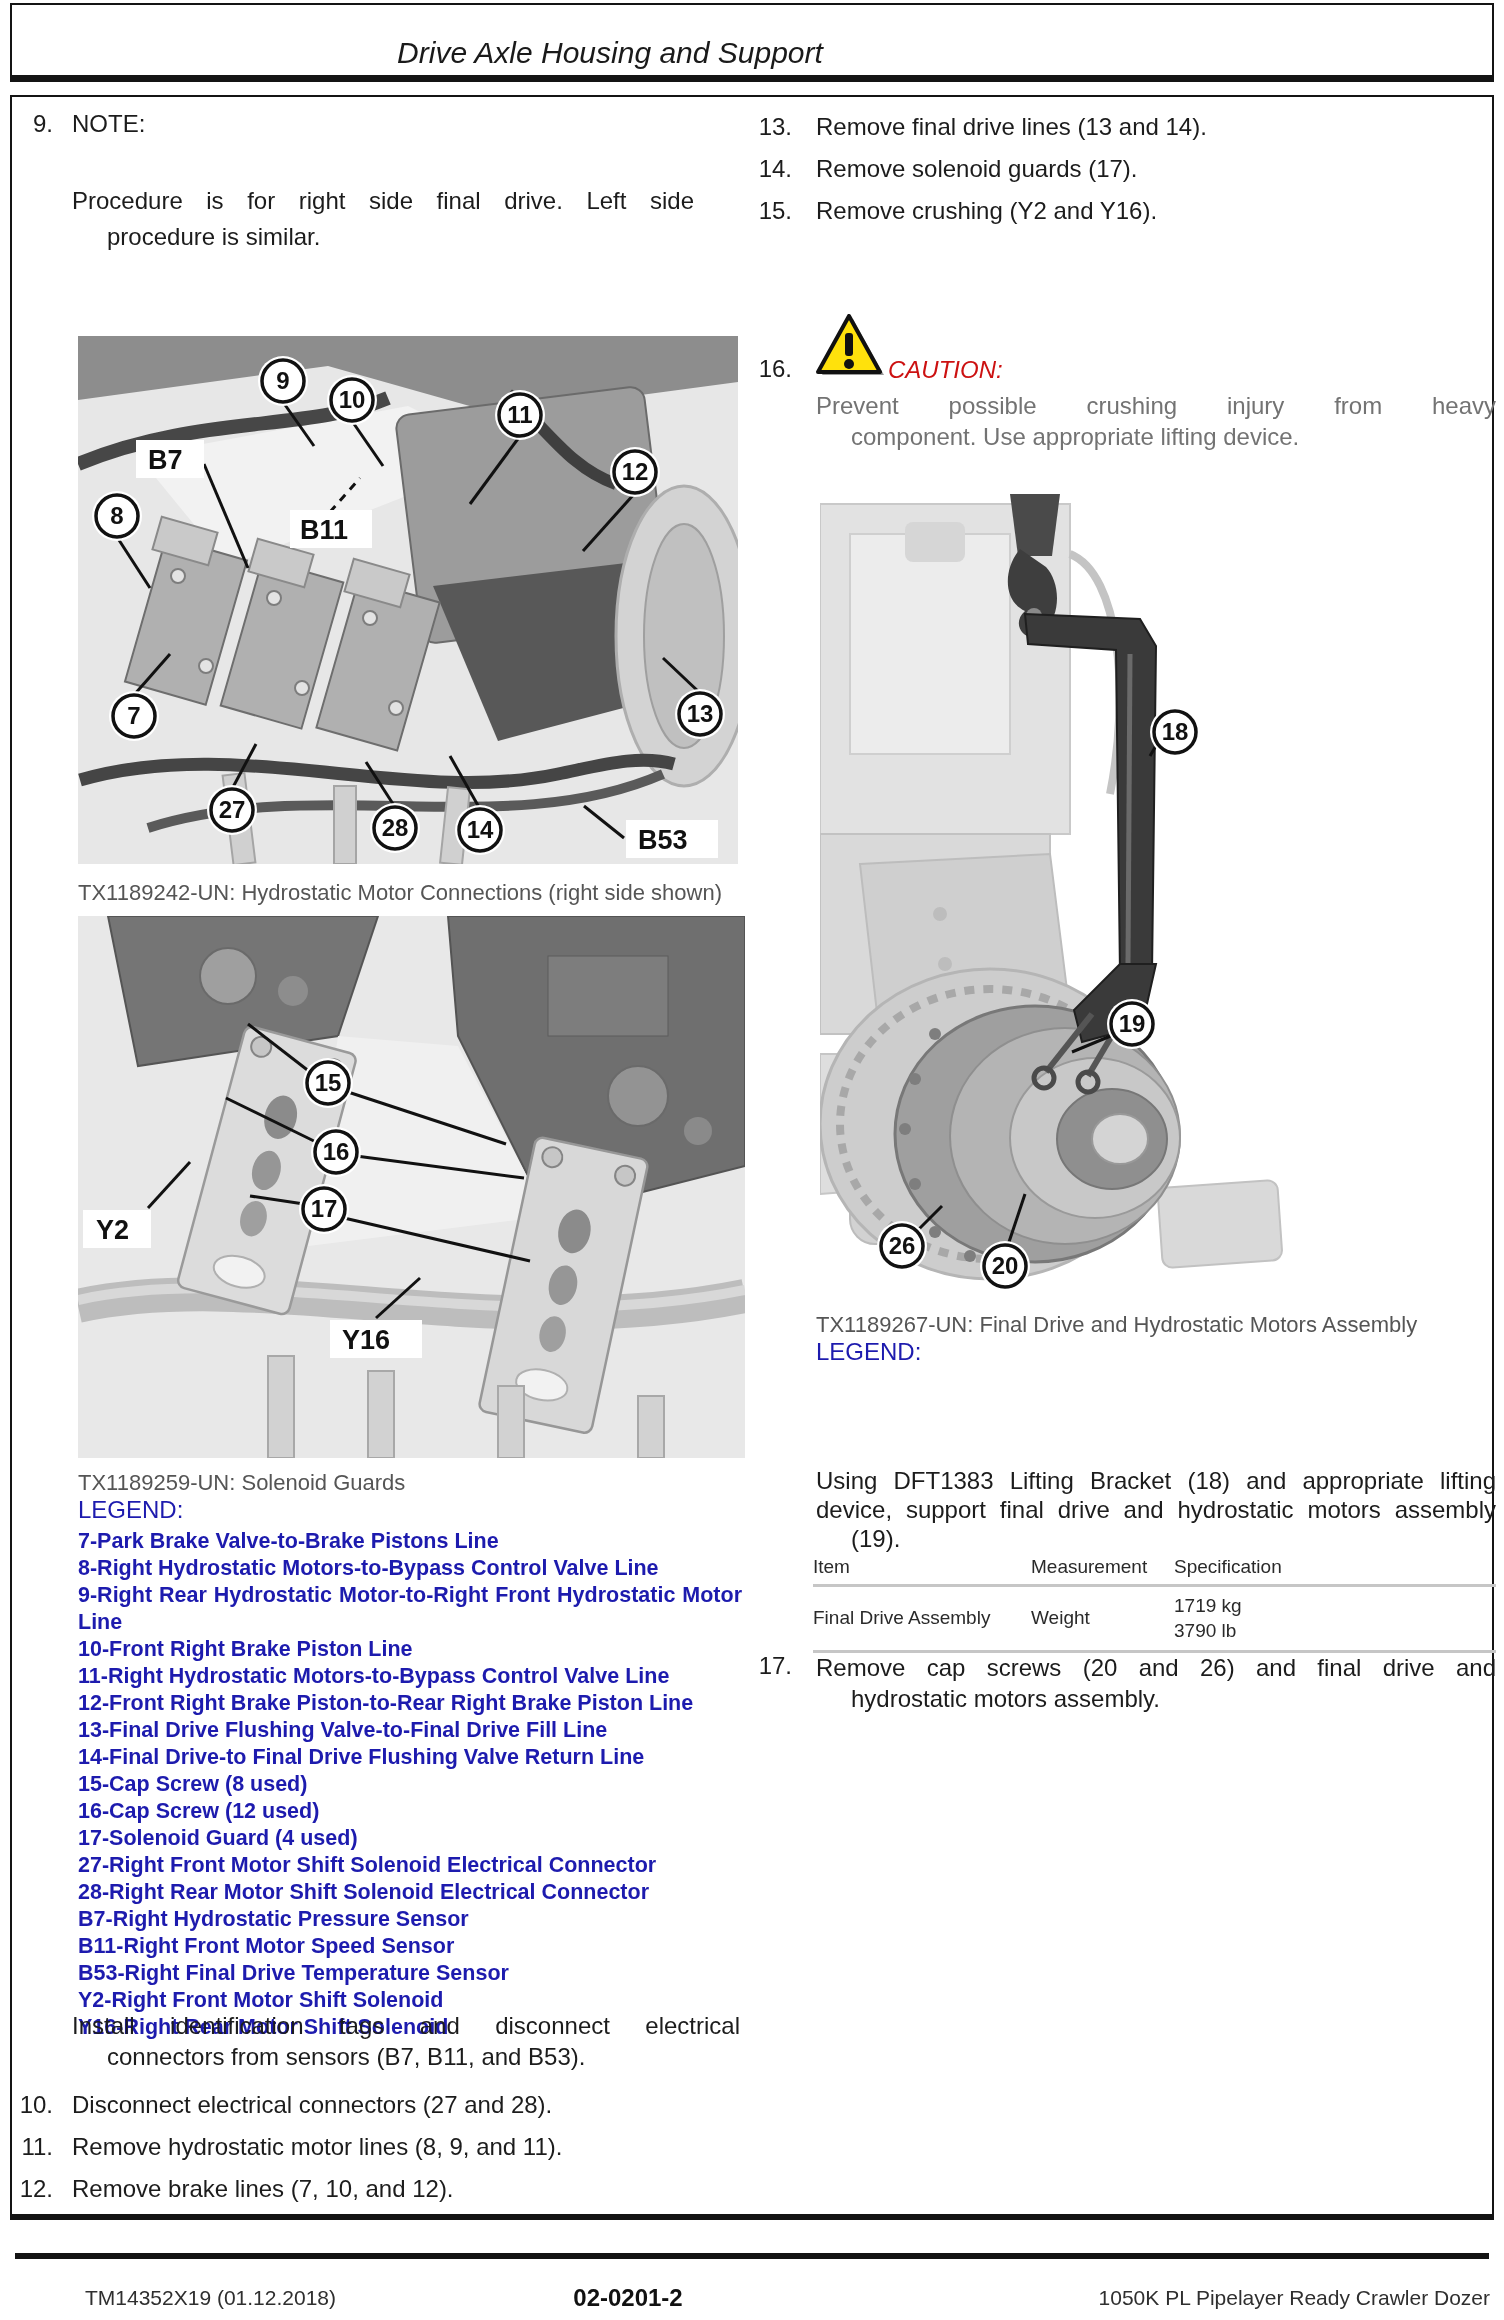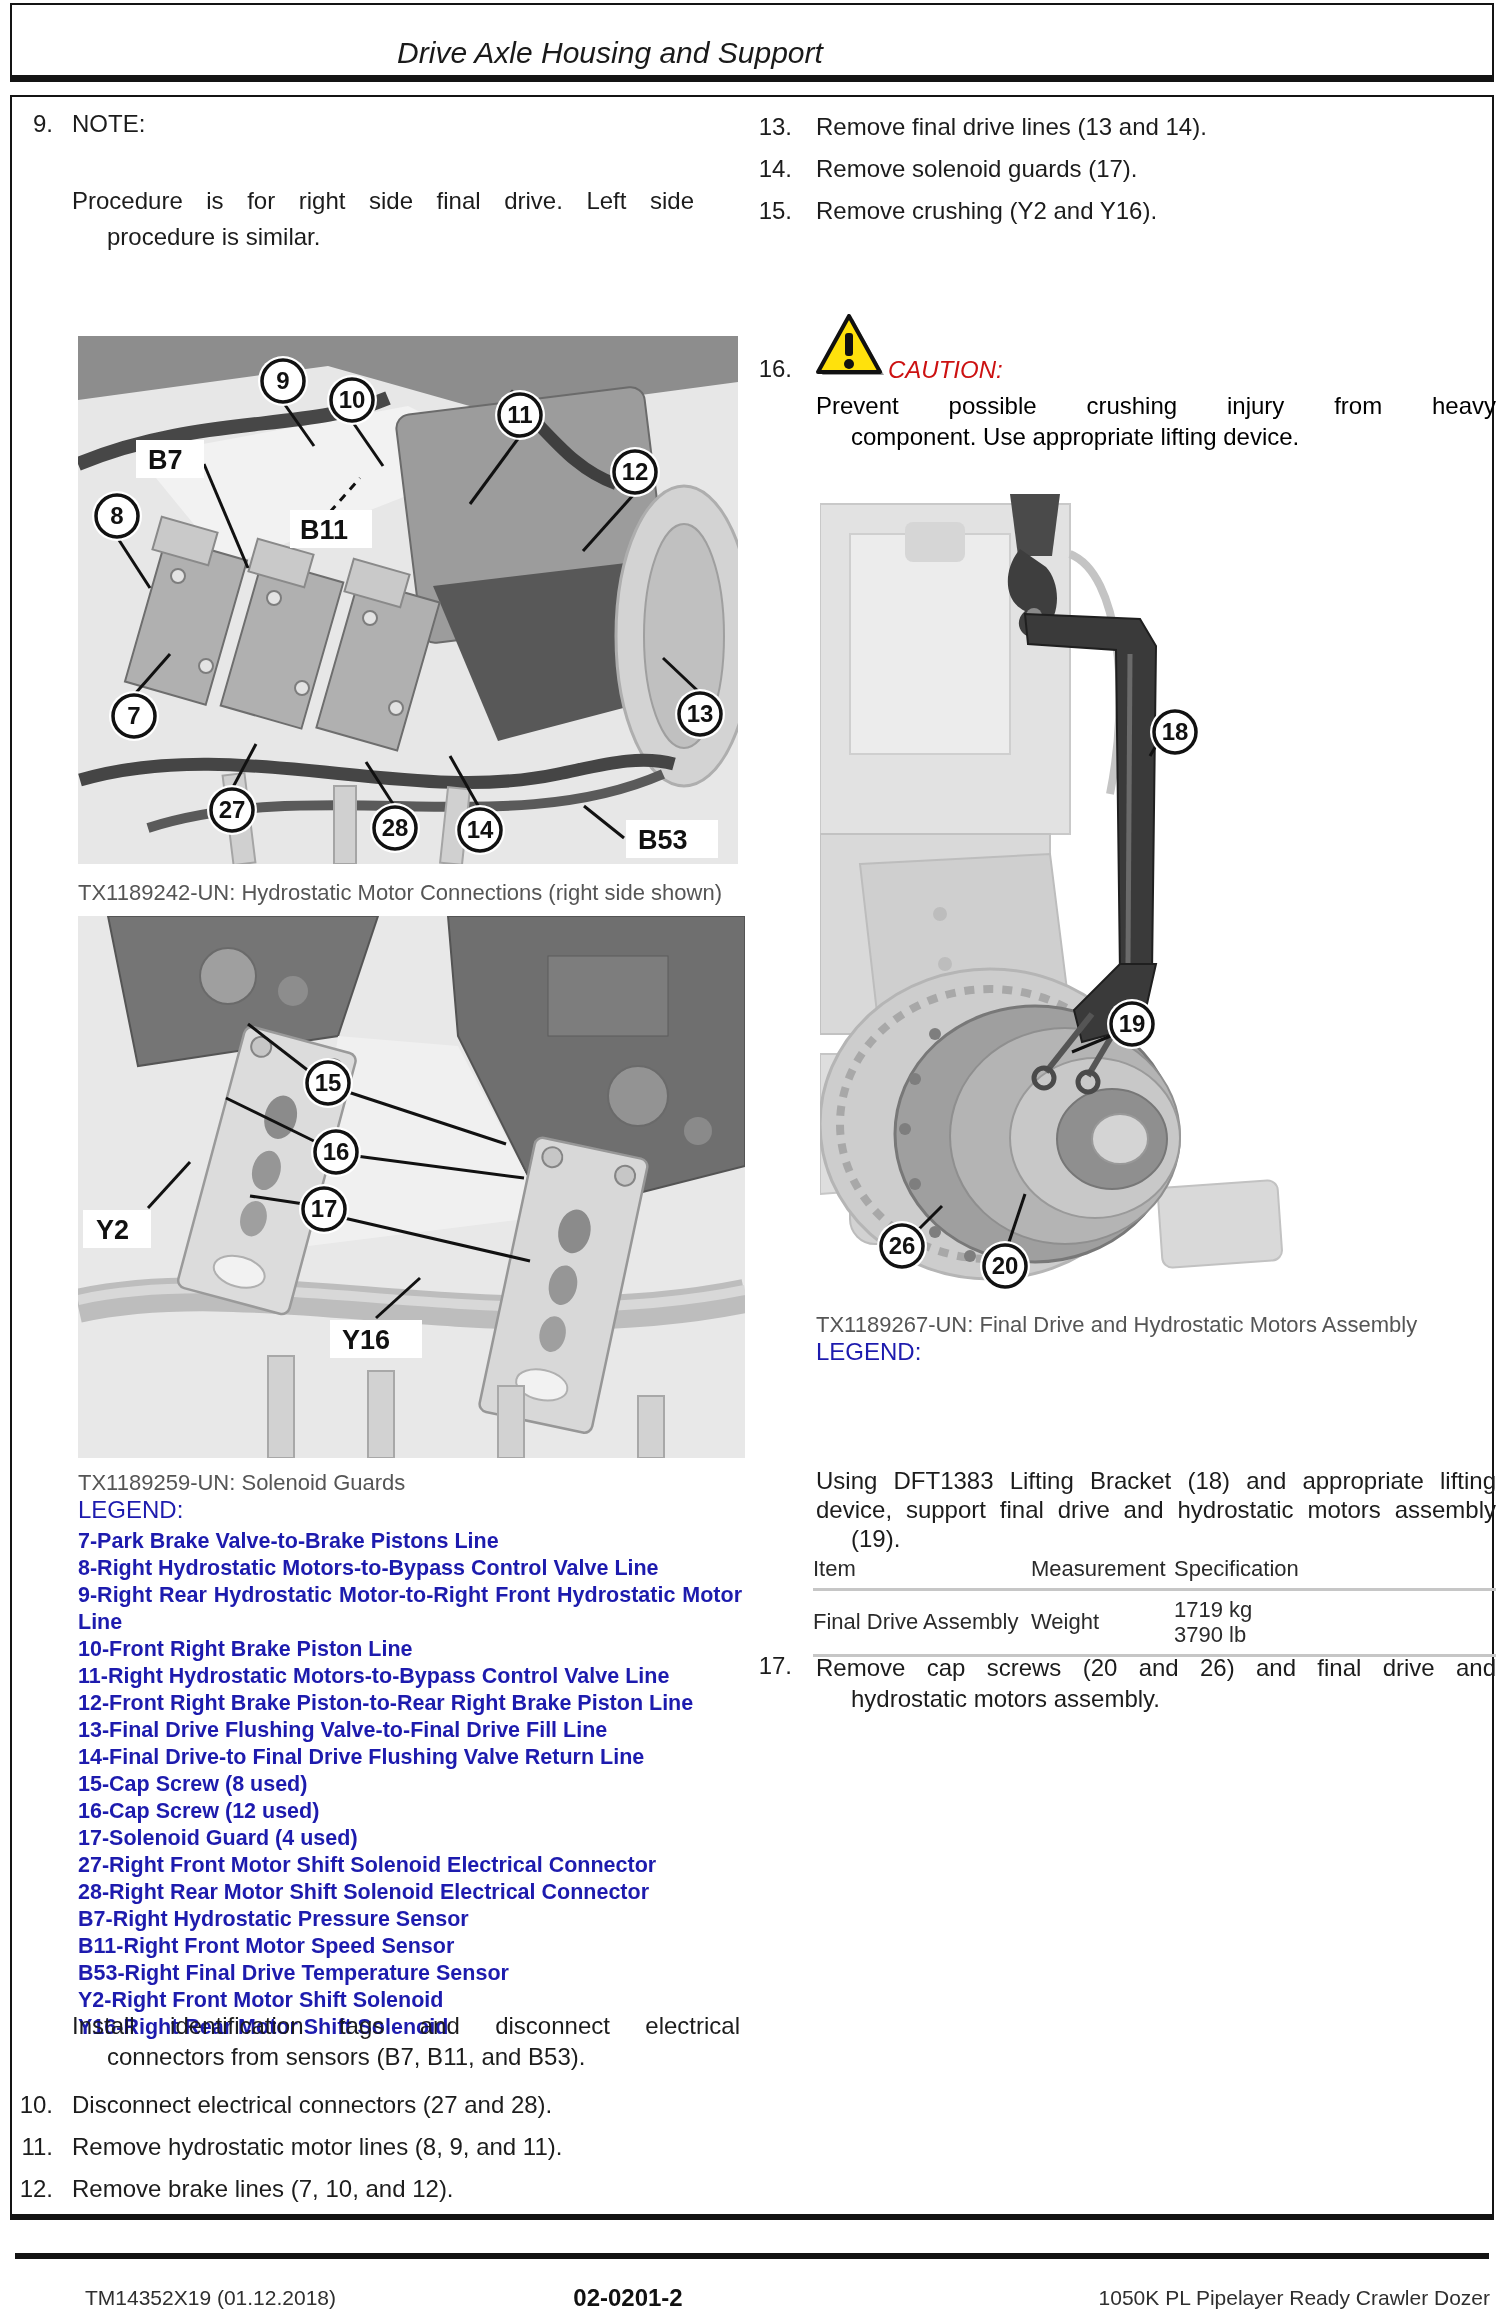--- a/index.html
+++ b/index.html
@@ -10,30 +10,30 @@
   .titlebox{left:10px;top:3px;width:1480px;height:70px;border:2px solid #141414;border-bottom:7px solid #141414;}
   .contentbox{left:10px;top:95px;width:1480px;height:2117px;border:2px solid #141414;border-bottom:6px solid #141414;}
   .pagetitle{left:0;top:36px;width:1220px;text-align:center;font-style:italic;font-size:30px;color:#1a1a1a;}
   
   .stepnum{width:45px;text-align:right;font-size:24px;}
   .steptext{font-size:24px;}
   
   .jline{font-size:24px;line-height:31px;text-align:justify;text-align-last:justify;}
   .jline.last{text-align-last:left;margin-left:35px;}
   .note-lines .jline{line-height:36px;}
-  .red{color:#000000;}
+  .red{color:#737373;}
   
   .figcaption{font-size:22px;color:#555555;}
   .legendtitle{font-size:24px;color:#1d1bae;}
   .legend-left .li{font-size:21.5px;line-height:27px;font-weight:bold;color:#1d1bae;text-align:justify;}
   .legend-right .li{font-size:21.5px;line-height:25px;font-weight:bold;color:#1d1bae;}
   
   .cautionhead{font-size:24px;color:#cc1111;}
   
-  .spectable{width:683px;font-size:22px;color:#2a2a2a;}
+  .spectable{width:683px;font-size:19px;color:#2a2a2a;}
   .spectable .hdr{display:grid;grid-template-columns:218px 143px 1fr;padding-bottom:6px;}
   .spectable .rule{height:3px;background:#c6c6c6;}
   .spectable .row{display:grid;grid-template-columns:218px 143px 1fr;align-items:center;padding:6px 0 7px 0;}
   .spec2{line-height:25px;}
   
   .footrule{left:15px;top:2253px;width:1474px;height:6px;background:#141414;}
   .foot{font-size:21px;color:#2f2f2f;top:2286px;}
   .footcenter{font-size:24px;font-weight:bold;color:#111;}
   
   svg .cot{font:bold 24px "Liberation Sans",sans-serif;text-anchor:middle;fill:#111;}

